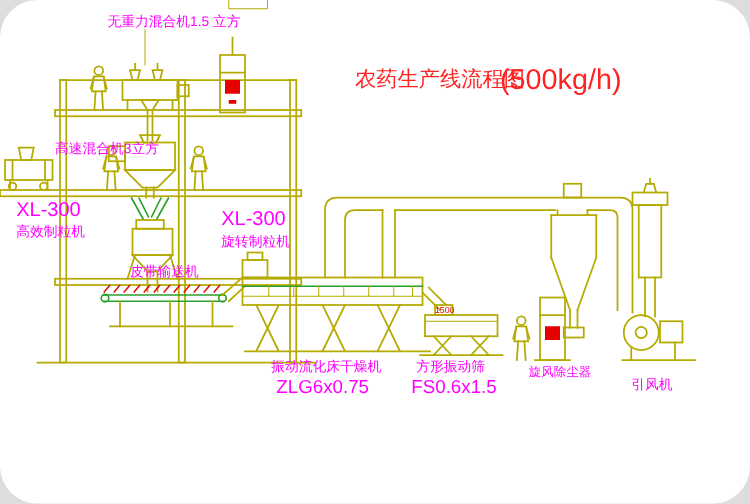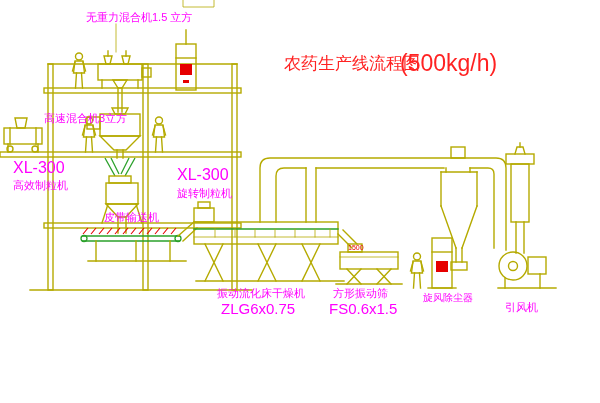--- a/index.html
+++ b/index.html
@@ -8,20 +8,21 @@
     --line-green:#2aa02a;
     --label:#ff00ff;
     --title:#ff2222;
     --accent-red:#e60000;
   }
   html,body{margin:0;padding:0;background:#dddddd;}
   .stage{
     width:600px;height:403px;position:relative;margin:0;
     background:var(--background);overflow:hidden;
     font-family:"Liberation Sans",sans-serif;
+    border-radius:30px;
   }
   svg{display:block}
   .y{stroke:var(--line);fill:none;stroke-width:1.4;stroke-linecap:square}
   .yt{stroke:var(--line);fill:none;stroke-width:0.8}
   .g{stroke:var(--line-green);fill:none;stroke-width:1.3}
   .r{stroke:var(--accent-red);fill:none;stroke-width:1.1}
   .rf{fill:var(--accent-red);stroke:none}
   text{font-family:"Liberation Sans",sans-serif}
   .lbl{fill:var(--label)}
   .ttl{fill:var(--title)}

